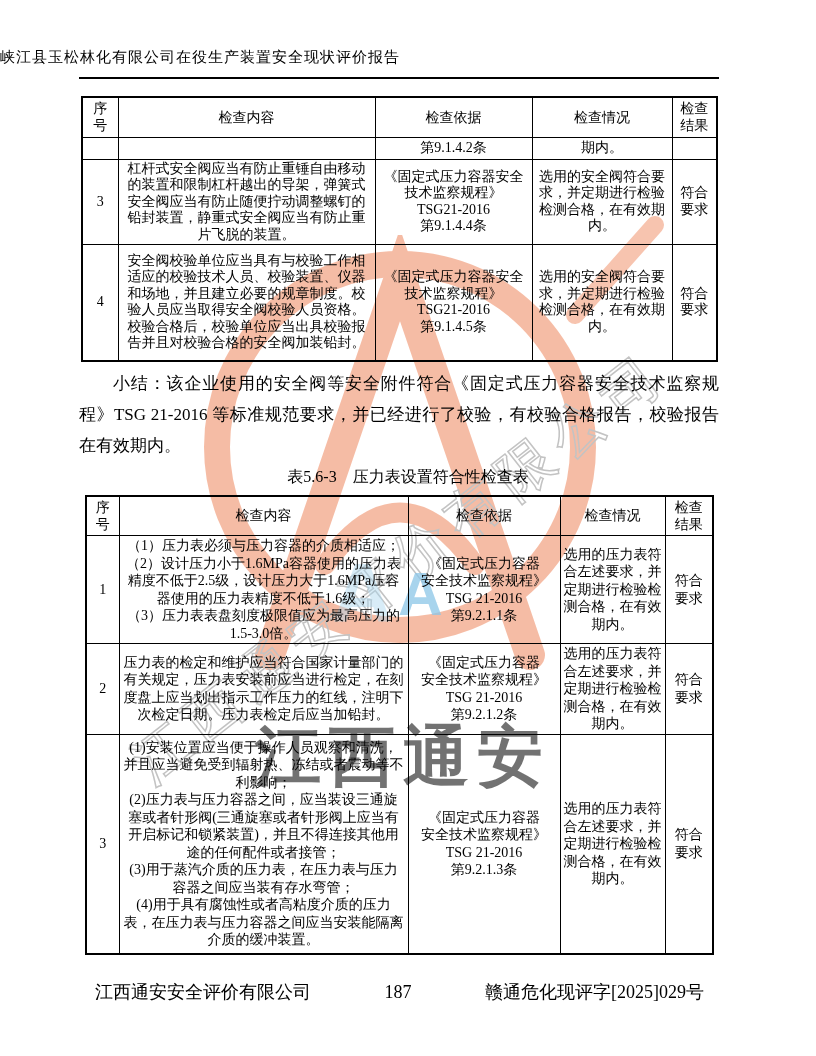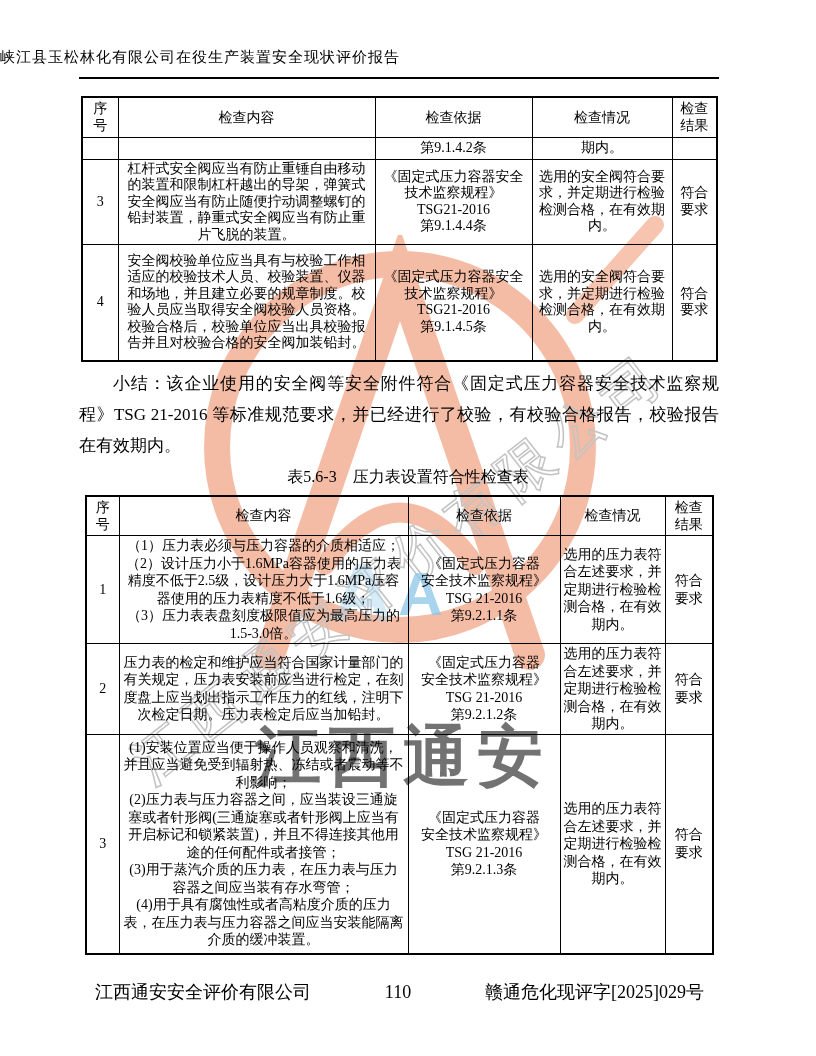--- a/index.html
+++ b/index.html
@@ -241,17 +241,17 @@
 要求</td>
       </tr>
     </tbody>
       </table>
 
 
   </div>
 
   <div class="footer">
     <span>江西通安安全评价有限公司</span>
-    <span>110</span>
+    <span>187</span>
     <span>赣通危化现评字[2025]029号</span>
   </div>
 
 </div>
 
 </body></html>

